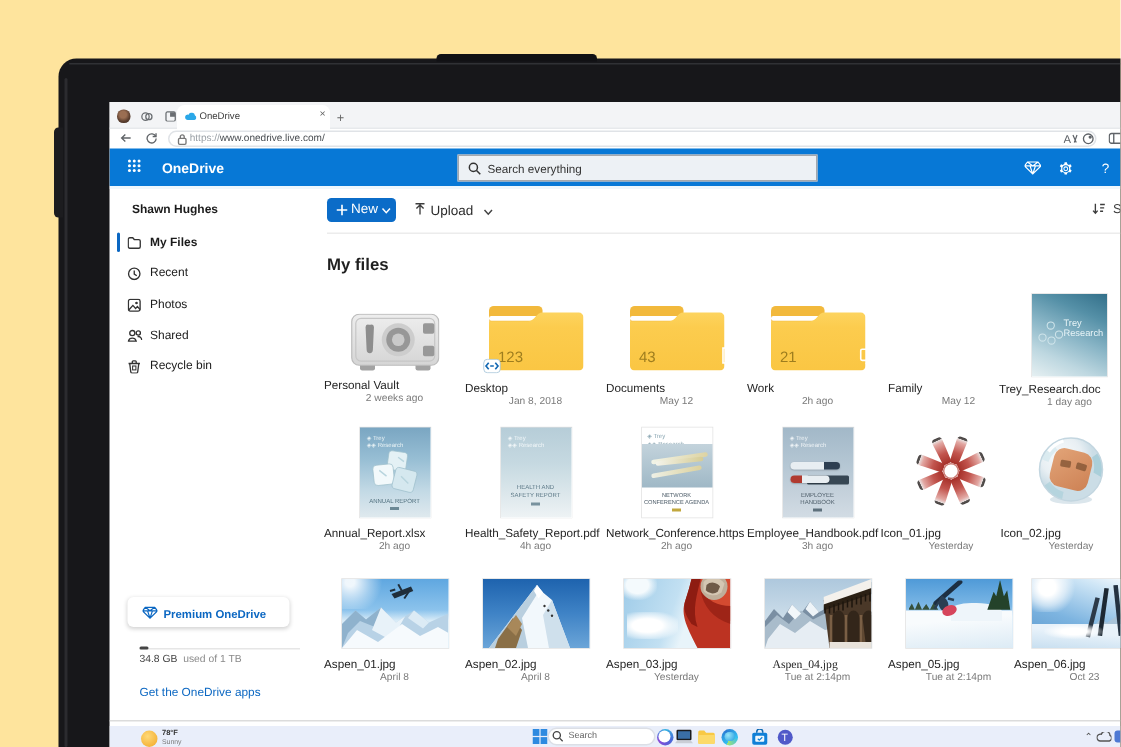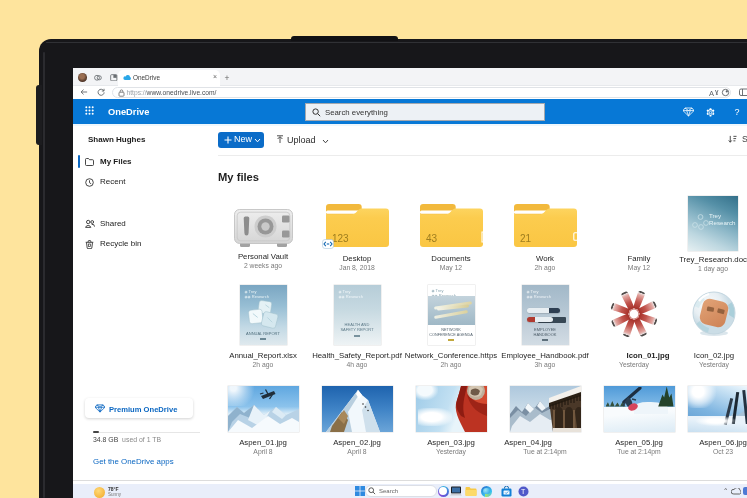--- a/index.html
+++ b/index.html
@@ -22,21 +22,21 @@
   #addrrow { position:absolute; left:0; top:18px; width:674px; height:13px; background:#fff; }
   #urlpill { position:absolute; left:39px; top:18.9px; width:619px; height:11.5px;
     background:#fff; border:0.7px solid #e0e3e7; border-radius:6px; }
   #bluebar { position:absolute; left:0; top:31px; width:674px; height:25px; background:#0778d6; }
   #searchbox { position:absolute; left:232px; top:35px; width:240px; height:17.5px;
     background:#edf1f5; border:1px solid #a3a8ae; }
   
   .navrow { position:absolute; left:0; width:145px; height:14px; }
   .navlbl { position:absolute; left:27px; top:1.5px; font-size:8px; color:#1b1b1b; }
   
-  .tname { position:absolute; width:94px; text-align:center; font-size:7.8px; color:#252525; white-space:nowrap; }
+  .tname { position:absolute; width:94px; text-align:left; font-size:7.8px; color:#252525; white-space:nowrap; }
   .tdate { position:absolute; width:94px; text-align:center; font-size:6.8px; color:#7a7a7a; white-space:nowrap; }
   .folder { position:absolute; width:78px; height:43px; }
   .fnum { position:absolute; left:6.5px; bottom:3px; font-size:10px; color:#9e7d1e; }
   .fico { position:absolute; right:6px; bottom:4px; color:#fff; }
   .thumb { position:absolute; box-shadow:0 0 0 0.5px rgba(0,0,0,.12); }
 </style>
 </head>
 <body>
 <svg width="0" height="0" style="position:absolute">
     <defs>
@@ -140,20 +140,28 @@
         <path d="M0.5 1.5 a1 1 0 0 1 1-1 h2 l1 1.2 h3 a1 1 0 0 1 1 1 v3.8 a1 1 0 0 1-1 1 h-6 a1 1 0 0 1-1-1 Z" fill="none" stroke="#333" stroke-width="0.9"></path>
       </svg>
     <div class="navlbl" style="font-weight:bold;">My Files</div>
   </div>
   <div class="navrow" style="top:107.8px;padding-left:20px;">
     <svg class="abs" style="left:12px;top:2px" width="9" height="9" viewBox="0 0 9 9">
         <circle cx="4.5" cy="4.5" r="3.8" fill="none" stroke="#333" stroke-width="0.9"></circle>
         <path d="M4.5 2.3 V4.7 L6.2 5.8" fill="none" stroke="#333" stroke-width="0.9"></path>
       </svg>
     <div class="navlbl">Recent</div>
+  </div>
+  <div class="navrow" style="top:128.5px;">
+    <svg class="abs" style="left:12px;top:2px" width="9" height="9" viewBox="0 0 9 9">
+        <rect x="0.6" y="0.6" width="7.8" height="7.8" rx="1.2" fill="none" stroke="#333" stroke-width="0.9"></rect>
+        <path d="M1 7.5 L3.6 4.6 L5.4 6.6 L6.6 5.4 L8.4 7.4" fill="none" stroke="#333" stroke-width="0.9"></path>
+        <circle cx="6" cy="3" r="0.9" fill="#333"></circle>
+      </svg>
+    <div class="navlbl">Photos</div>
   </div>
   <div class="navrow" style="top:149.2px;">
     <svg class="abs" style="left:12px;top:2px" width="10" height="9" viewBox="0 0 10 9">
         <circle cx="3.2" cy="3" r="1.7" fill="none" stroke="#333" stroke-width="0.9"></circle>
         <path d="M0.6 8.4 a2.7 2.7 0 0 1 5.2 0 Z" fill="none" stroke="#333" stroke-width="0.9"></path>
         <circle cx="7.2" cy="3" r="1.4" fill="none" stroke="#333" stroke-width="0.9"></circle>
         <path d="M6.7 5.4 a2.3 2.3 0 0 1 2.8 2.2" fill="none" stroke="#333" stroke-width="0.9"></path>
       </svg>
     <div class="navlbl">Shared</div>
   </div>
@@ -360,21 +368,21 @@
     </defs>
   </svg>
   <div class="tname" style="left:143px;top:283px;">Annual_Report.xlsx</div>
     <div class="tdate" style="left:143px;top:293px;">2h ago</div>
   <div class="tname" style="left:237px;top:283px;">Health_Safety_Report.pdf</div>
     <div class="tdate" style="left:237px;top:293px;">4h ago</div>
   <div class="tname" style="left:331px;top:283px;">Network_Conference.https</div>
     <div class="tdate" style="left:331px;top:293px;">2h ago</div>
   <div class="tname" style="left:425px;top:283px;">Employee_Handbook.pdf</div>
     <div class="tdate" style="left:425px;top:293px;">3h ago</div>
-  <div class="tname" style="left:528px;top:283px;font-weight:bold;">Icon_01.jpg</div>
+  <div class="tname" style="left:514px;top:283px;">Icon_01.jpg</div>
     <div class="tdate" style="left:514px;top:293px;">Yesterday</div>
   <div class="tname" style="left:594px;top:283px;">Icon_02.jpg</div>
     <div class="tdate" style="left:594px;top:293px;">Yesterday</div>
 
   <div class="thumb" style="left:154.5px;top:317.5px;width:71px;height:46px;background:linear-gradient(180deg,#5fa7e0 0%,#8cc3ec 45%,#d8ebf7 60%);overflow:hidden;">
     <div style="position:absolute;left:0px;top:0px;width:30px;height:20px;background:radial-gradient(circle at 18% 10%,rgba(255,255,255,.9) 10%,rgba(255,255,255,.35) 45%,transparent 70%);"></div>
     <svg style="position:absolute;left:30px;top:2px" width="20" height="15" viewBox="0 0 20 15">
         <path d="M3 8 L16 3 L17.5 6 L5 11 Z" fill="#202e3a"></path>
         <path d="M7.5 1.5 L10.5 7 M11.5 11 l3-4.5 M5.5 5 l-3.5 1" stroke="#202e3a" stroke-width="1.3"></path>
       </svg>
@@ -451,21 +459,21 @@
     <div style="position:absolute;right:12px;top:4px;width:3px;height:34px;background:#243241;transform:rotate(-6deg);"></div>
     <div style="position:absolute;right:30px;top:12px;width:2.5px;height:27px;background:#2c3a49;transform:rotate(14deg);"></div>
     <div style="position:absolute;left:8px;top:30px;width:40px;height:10px;background:radial-gradient(ellipse,#ffffff 30%,transparent 75%);"></div>
   </div>
   <div class="tname" style="left:143px;top:370px;">Aspen_01.jpg</div>
     <div class="tdate" style="left:143px;top:380px;">April 8</div>
   <div class="tname" style="left:237px;top:370px;">Aspen_02.jpg</div>
     <div class="tdate" style="left:237px;top:380px;">April 8</div>
   <div class="tname" style="left:331px;top:370px;">Aspen_03.jpg</div>
     <div class="tdate" style="left:331px;top:380px;">Yesterday</div>
-  <div class="tname" style="left:408px;top:370px;">Aspen_04.jpg</div>
+  <div class="tname" style="left:442px;top:370px;font-family:Liberation Serif, serif;">Aspen_04.jpg</div>
     <div class="tdate" style="left:425px;top:380px;">Tue at 2:14pm</div>
   <div class="tname" style="left:519px;top:370px;">Aspen_05.jpg</div>
     <div class="tdate" style="left:519px;top:380px;">Tue at 2:14pm</div>
   <div class="tname" style="left:603px;top:370px;">Aspen_06.jpg</div>
     <div class="tdate" style="left:603px;top:380px;">Oct 23</div>
 
   <div class="abs" style="left:0;top:411.5px;width:674px;height:1.2px;background:#dcdcdc;"></div>
   <div class="abs" style="left:0;top:416px;width:674px;height:14px;background:#e9eefa;"></div>
   <div class="abs" style="left:21px;top:418.5px;width:11px;height:11px;border-radius:50%;background:radial-gradient(circle at 40% 35%,#ffd978,#f5b63d 70%,#eda428);"></div>
   <div class="abs" style="left:35px;top:418px;font-size:5px;color:#333;font-weight:bold;">78°F</div>

